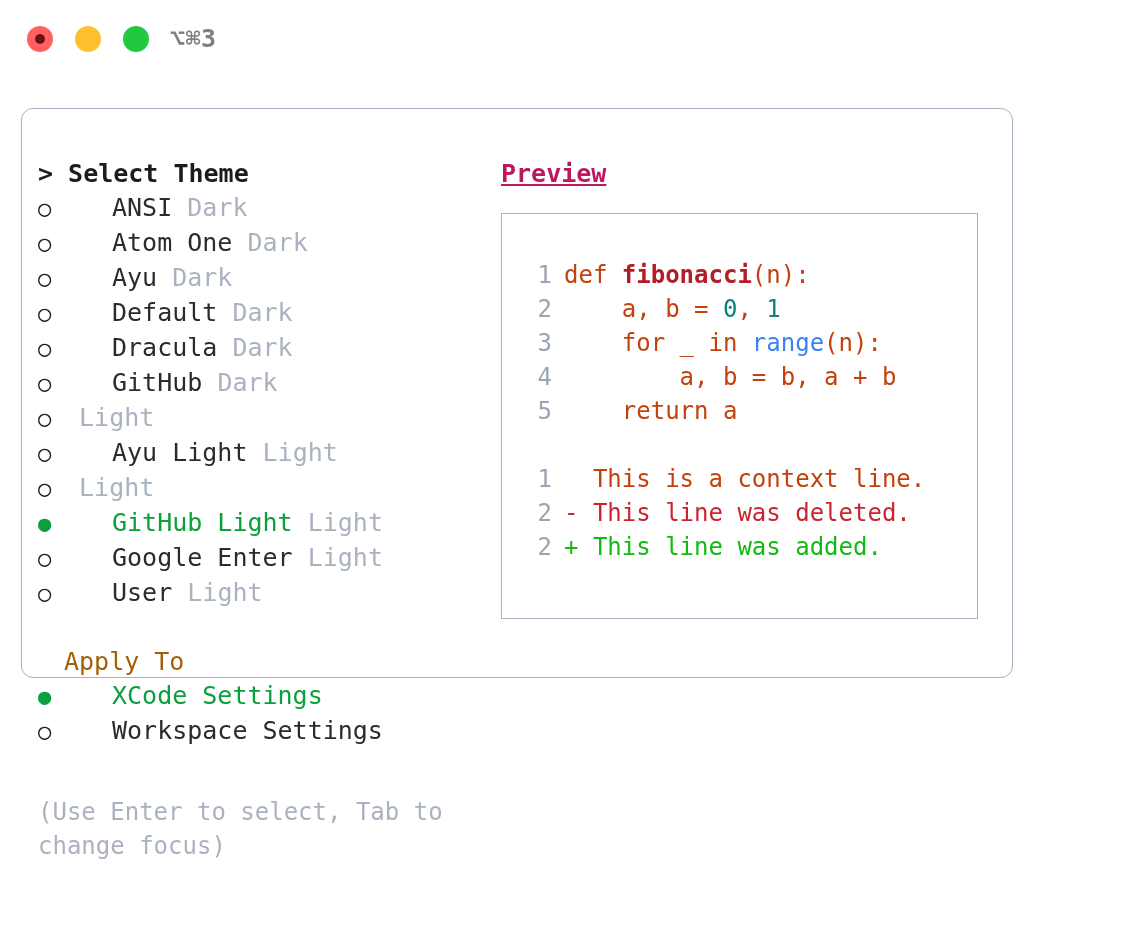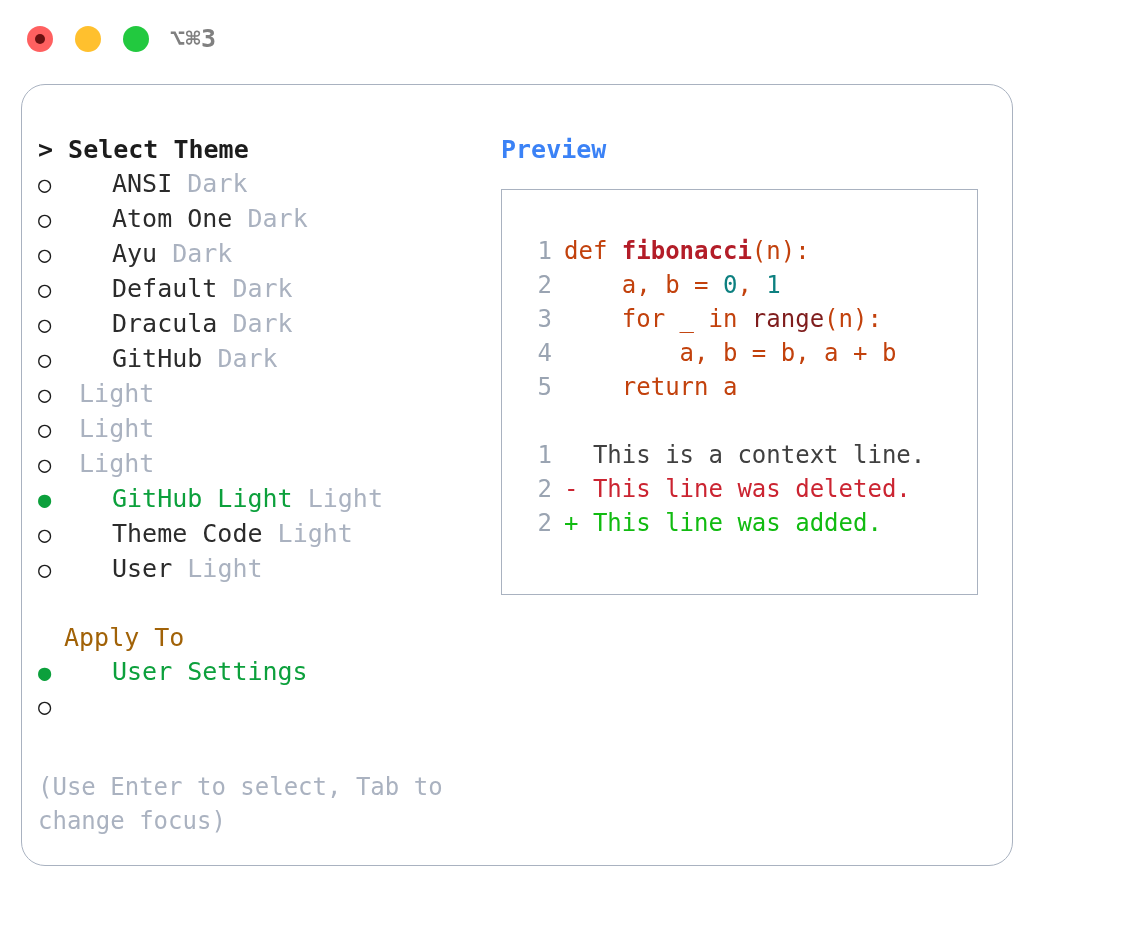--- a/index.html
+++ b/index.html
@@ -15,22 +15,22 @@
   .dot{width:26px;height:26px;border-radius:50%;position:relative;}
   .dot.red{background:#ff6060;}
   .dot.red::after{content:"";position:absolute;left:8px;top:8px;width:10px;height:10px;
                   border-radius:50%;background:#6b1111;}
   .dot.yellow{background:#ffc02e;}
   .dot.green{background:#22c93f;}
   .shortcut{position:absolute;left:170px;top:22px;font-size:25px;font-weight:bold;
             color:#808080;letter-spacing:.5px;line-height:34px;}
 
   
-  .panel{position:absolute;left:21px;top:84px;width:992px;height:782px;
-         border:1.6px solid #a9b2c0;border-radius:24px;background:#ffffff;box-sizing:border-box;}
+  .panel{position:absolute;left:21px;top:108px;width:992px;height:570px;
+         border:1.6px solid #a9b2c0;border-radius:12px;background:#ffffff;box-sizing:border-box;}
 
   .cols{position:absolute;left:0;top:0;width:100%;height:100%;}
 
   
   .left{position:absolute;left:16px;top:48px;width:450px;}
   .right{position:absolute;left:479px;top:48px;width:500px;}
 
   .heading{font-size:25px;font-weight:bold;color:#1c1c1c;line-height:34px;white-space:pre;}
 
   .row{display:flex;align-items:baseline;font-size:25px;line-height:34px;white-space:pre;}
@@ -39,32 +39,32 @@
   .name{color:#2b2b2b;margin-left:48px;}
   .name.sel{color:#0ca03c;}
   .tag{color:#aab2c0;}
 
   .spacer{height:34px;}
   .subhead{font-size:25px;color:#a16207;line-height:34px;padding-left:26px;white-space:pre;}
 
   .hint{margin-top:46px;font-size:24px;line-height:34px;color:#aab2c0;width:420px;white-space:pre-wrap;}
 
   
-  .prev-label{font-size:25px;font-weight:bold;color:#3b82f6;line-height:34px;}
+  .prev-label{font-size:25px;font-weight:bold;color:#be185d;line-height:34px;text-decoration:underline;}
   .prevbox{margin-top:22px;width:477px;height:406px;border:1.6px solid #a9b2c0;
            box-sizing:border-box;background:#ffffff;position:relative;}
   .code{position:absolute;left:18px;top:44px;font-size:24px;line-height:34px;white-space:pre;}
   .cline{display:flex;white-space:pre;}
   .ln{width:32px;flex:none;text-align:right;color:#9aa4b2;padding-right:12px;}
   .ctext{color:#c2410c;}
   .k-fn{color:#b31d28;font-weight:600;}
   .k-num{color:#0d8080;}
-  .k-builtin{color:#7f1d1d;}
+  .k-builtin{color:#3b82f6;}
   .gap{height:34px;}
-  .d-ctx{color:#404040;}
+  .d-ctx{color:#c2410c;}
   .d-del{color:#cb2431;}
   .d-add{color:#11bb11;}
 </style>
 </head>
 <body>
 
 <div class="window">
 
   <div class="titlebar">
     <div class="dots">
@@ -81,33 +81,33 @@
       <div class="left">
         <div class="heading">&gt; Select Theme</div>
         <div id="theme-list">
             <div class="row"><span class="bullet">○</span><span class="name">ANSI</span><span> </span><span class="tag">Dark</span></div>
             <div class="row"><span class="bullet">○</span><span class="name">Atom One</span><span> </span><span class="tag">Dark</span></div>
             <div class="row"><span class="bullet">○</span><span class="name">Ayu</span><span> </span><span class="tag">Dark</span></div>
             <div class="row"><span class="bullet">○</span><span class="name">Default</span><span> </span><span class="tag">Dark</span></div>
             <div class="row"><span class="bullet">○</span><span class="name">Dracula</span><span> </span><span class="tag">Dark</span></div>
             <div class="row"><span class="bullet">○</span><span class="name">GitHub</span><span> </span><span class="tag">Dark</span></div>
             <div class="row"><span class="bullet">○</span><span> </span><span class="tag">Light</span></div>
-            <div class="row"><span class="bullet">○</span><span> </span><span class="tag">Light</span></div>
+            <div class="row"><span class="bullet">○</span><span class="name">Ayu Light</span><span> </span><span class="tag">Light</span></div>
             <div class="row"><span class="bullet">○</span><span> </span><span class="tag">Light</span></div>
             <div class="row"><span class="bullet sel">●</span><span class="name sel">GitHub Light</span><span> </span><span class="tag">Light</span></div>
-            <div class="row"><span class="bullet">○</span><span class="name">Theme Code</span><span> </span><span class="tag">Light</span></div>
+            <div class="row"><span class="bullet">○</span><span class="name">Google Enter</span><span> </span><span class="tag">Light</span></div>
             <div class="row"><span class="bullet">○</span><span class="name">User</span><span> </span><span class="tag">Light</span></div>
           </div>
 
         <div class="spacer"></div>
 
         <div class="subhead">Apply To</div>
         <div id="apply-list">
-            <div class="row"><span class="bullet sel">●</span><span class="name sel">User Settings</span></div>
-            <div class="row"><span class="bullet">○</span></div>
+            <div class="row"><span class="bullet sel">●</span><span class="name sel">XCode Settings</span></div>
+            <div class="row"><span class="bullet">○</span><span class="name">Workspace Settings</span></div>
           </div>
 
         <div class="hint">(Use Enter to select, Tab to change focus)</div>
       </div>
 
       <div class="right">
         <div class="prev-label">Preview</div>
         <div class="prevbox">
           <div class="code" id="preview-code"><div class="cline"><span class="ln">1</span><span><span class="ctext">def </span><span class="k-fn">fibonacci</span><span class="ctext">(n):</span></span></div><div class="cline"><span class="ln">2</span><span><span class="ctext">    a, b = </span><span class="k-num">0</span><span class="ctext">, </span><span class="k-num">1</span></span></div><div class="cline"><span class="ln">3</span><span><span class="ctext">    for _ in </span><span class="k-builtin">range</span><span class="ctext">(n):</span></span></div><div class="cline"><span class="ln">4</span><span><span class="ctext">        a, b = b, a + b</span></span></div><div class="cline"><span class="ln">5</span><span><span class="ctext">    return a</span></span></div><div class="gap"></div><div class="cline"><span class="ln">1</span><span class="d-ctx">  </span><span class="d-ctx">This is a context line.</span></div><div class="cline"><span class="ln">2</span><span class="d-del">- </span><span class="d-del">This line was deleted.</span></div><div class="cline"><span class="ln">2</span><span class="d-add">+ </span><span class="d-add">This line was added.</span></div></div>
         </div>

